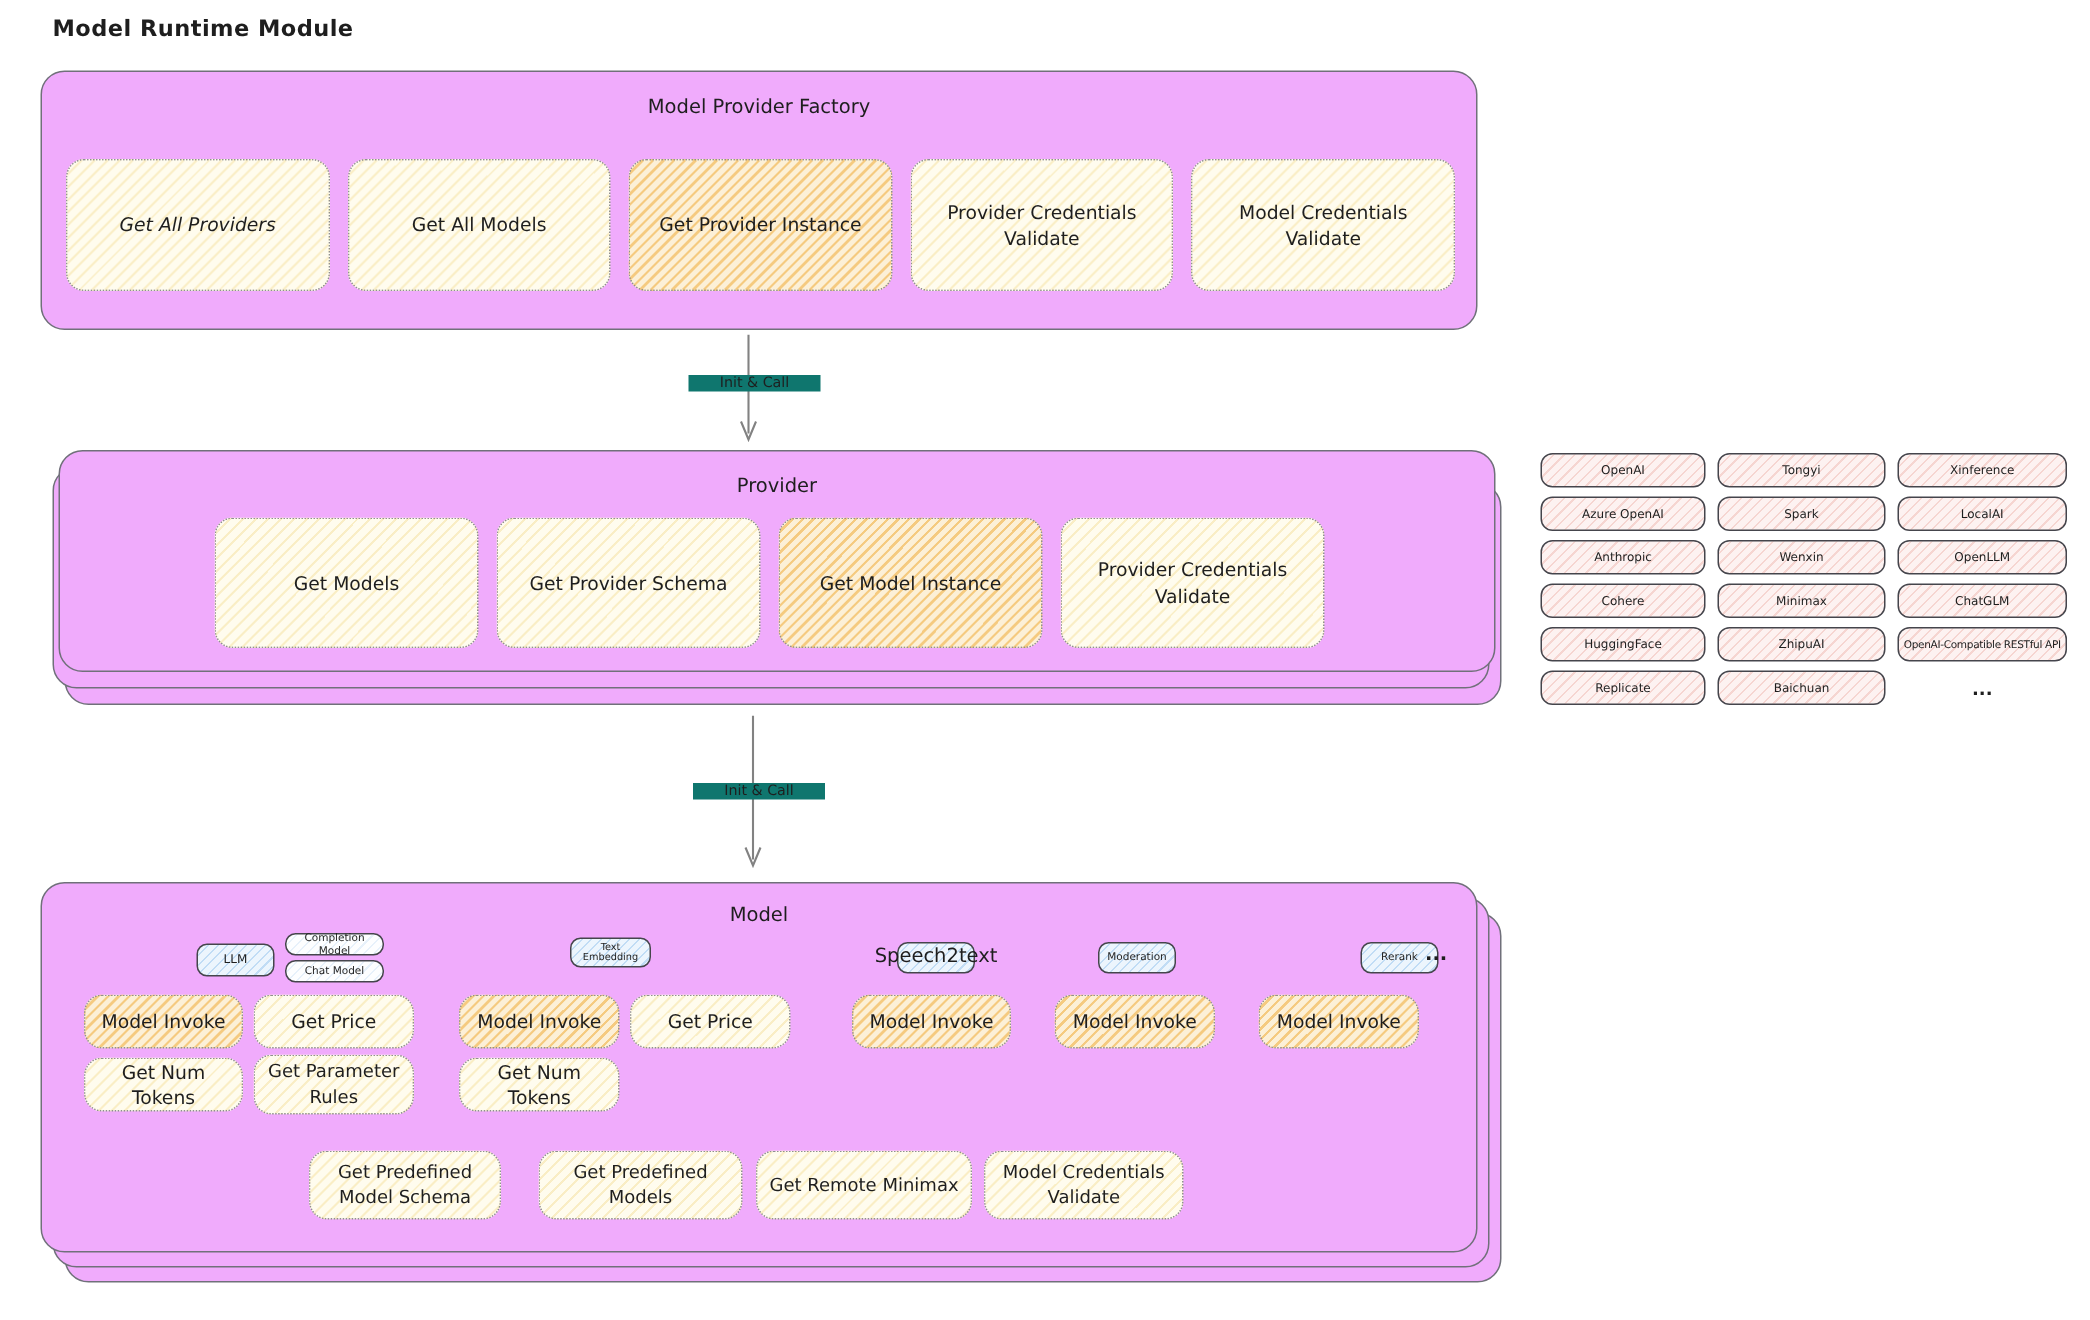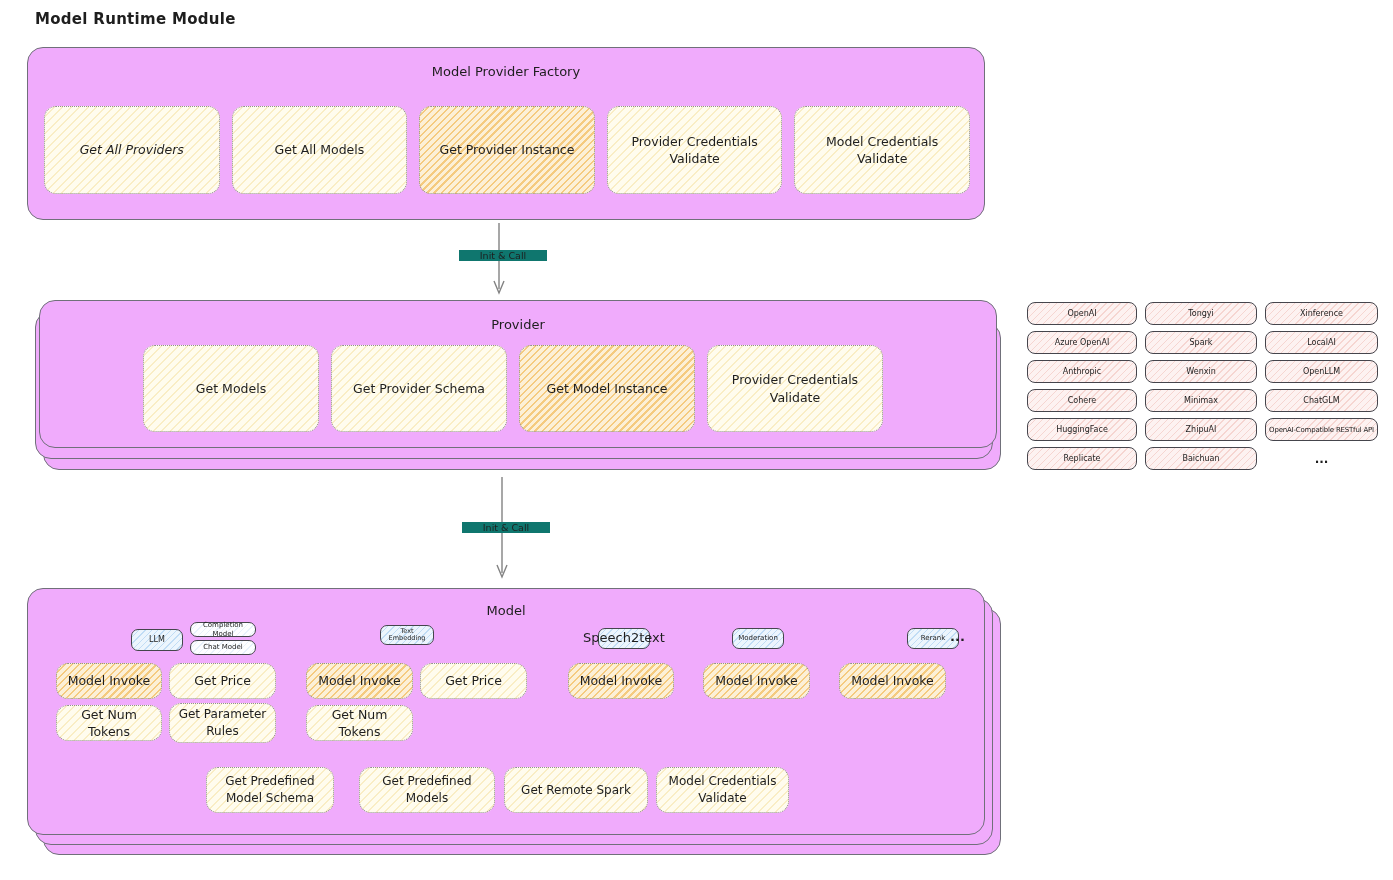--- a/index.html
+++ b/index.html
@@ -141,17 +141,17 @@
     <div class="box orange" style="position:absolute;left:540px;top:74px;width:106px;height:36px;">Model Invoke</div>
     <div class="box orange" style="position:absolute;left:675px;top:74px;width:107px;height:36px;">Model Invoke</div>
     <div class="box orange" style="position:absolute;left:811px;top:74px;width:107px;height:36px;">Model Invoke</div>
 
     <div class="box yellow" style="position:absolute;left:28px;top:116px;width:106px;height:36px;">Get Num Tokens</div>
     <div class="box yellow" style="position:absolute;left:141px;top:114px;width:107px;height:40px;font-size:12px;">Get Parameter Rules</div>
     <div class="box yellow" style="position:absolute;left:278px;top:116px;width:107px;height:36px;">Get Num Tokens</div>
 
     <div class="box yellow" style="position:absolute;left:178px;top:178px;width:128px;height:46px;font-size:12px;">Get Predefined Model Schema</div>
     <div class="box yellow" style="position:absolute;left:331px;top:178px;width:136px;height:46px;font-size:12px;">Get Predefined Models</div>
-    <div class="box yellow" style="position:absolute;left:476px;top:178px;width:144px;height:46px;font-size:12px;">Get Remote Spark</div>
+    <div class="box yellow" style="position:absolute;left:476px;top:178px;width:144px;height:46px;font-size:12px;">Get Remote Minimax</div>
     <div class="box yellow" style="position:absolute;left:628px;top:178px;width:133px;height:46px;font-size:12px;">Model Credentials Validate</div>
   </div>
 
 </div>
 
 </body></html>

